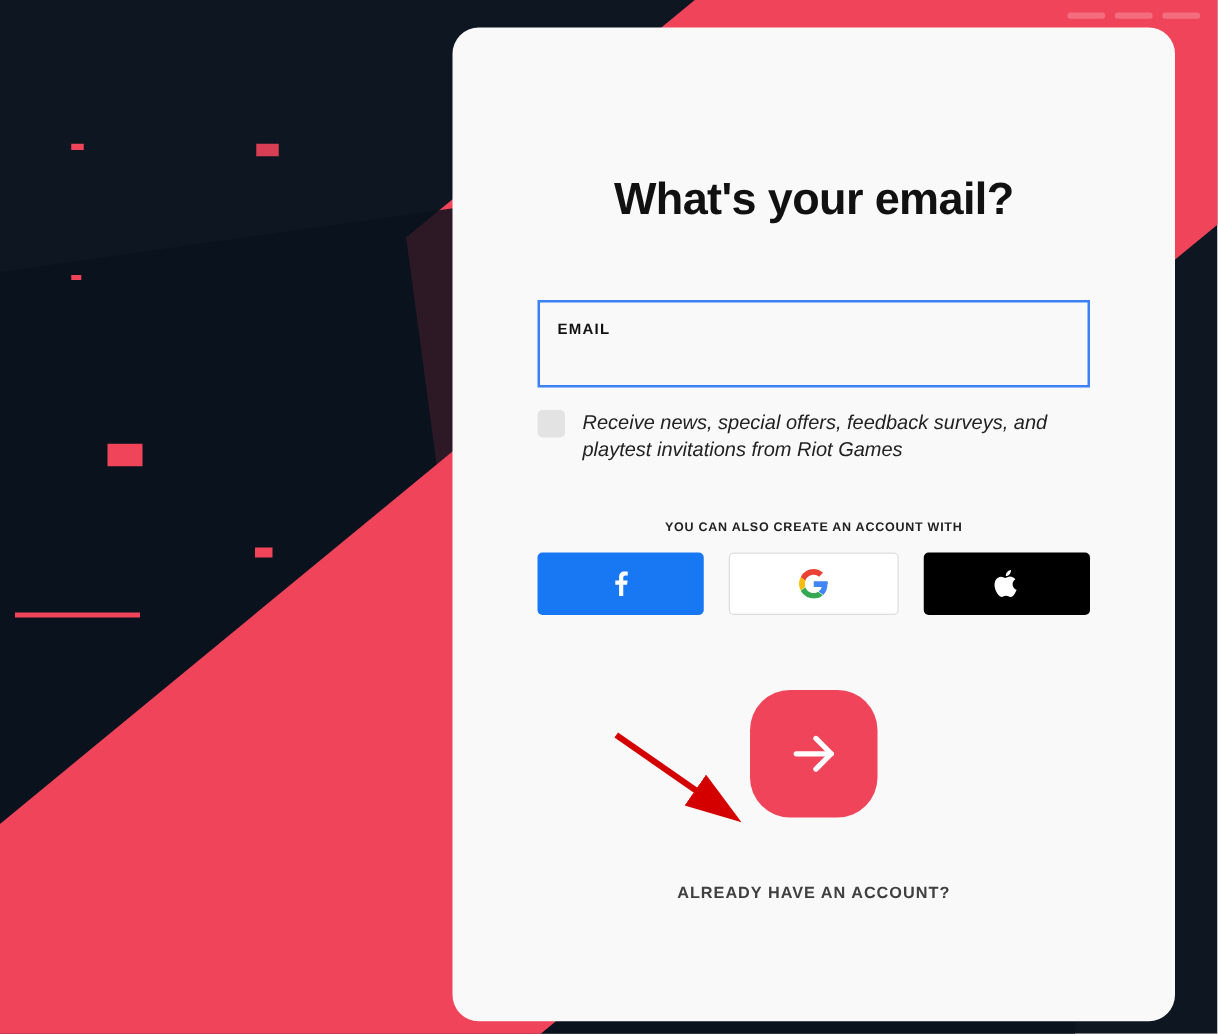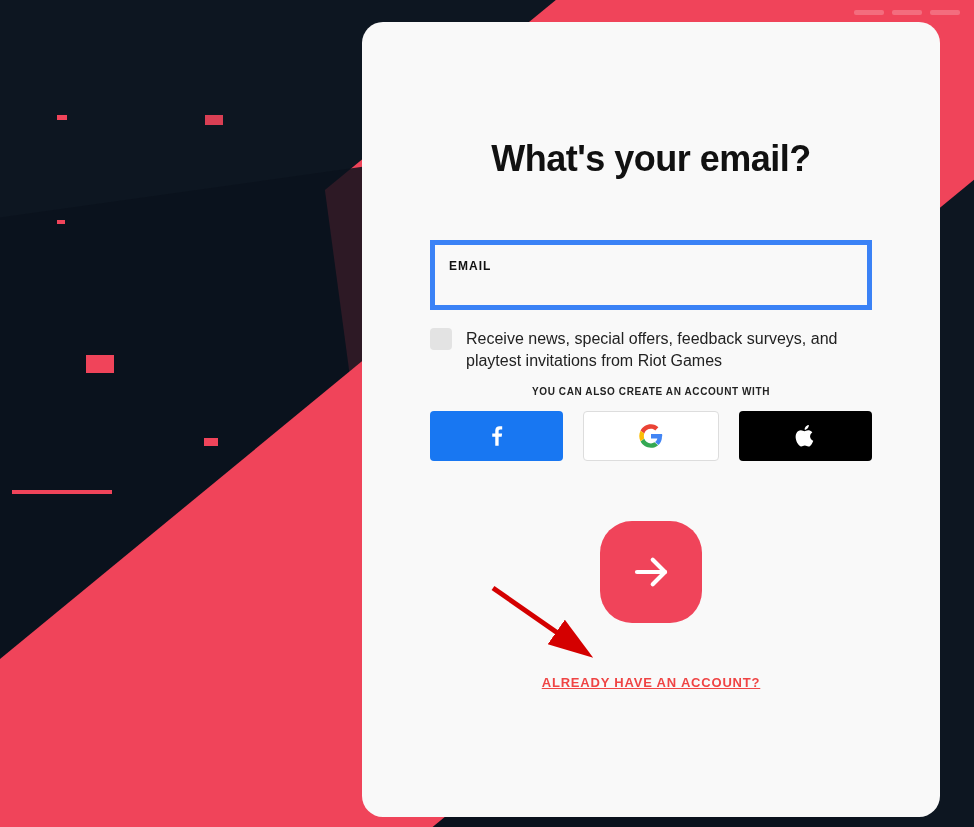--- a/index.html
+++ b/index.html
@@ -18,38 +18,38 @@
 .bg .d6 { top:612px; left:210px; width:8px; height:8px; }
 .bg .bar { position:absolute; top:490px; left:12px; width:100px; height:4px; background:#f0445a; }
 .bg .rect { position:absolute; top:742px; left:118px; width:46px; height:30px; background:#f0445a; opacity:.85; }
 
 .progress { position:absolute; top:10px; right:14px; display:flex; gap:8px; }
 .progress span { width:30px; height:5px; background:rgba(255,255,255,0.22); border-radius:2px; }
 
 .card { position:absolute; top:22px; left:362px; width:578px; height:795px; background:#f9f9f9; padding:46px 68px 36px; display:flex; flex-direction:column; align-items:center;border-radius:21px; }
 .title { font-size:36px; font-weight:900; color:#111; text-align:center; margin-top:70px; margin-bottom:60px; letter-spacing:-0.5px; }
 
-.field { width:100%; position:relative; border:5px solid #3b82f6; height:70px; margin-bottom:18px; }
+.field { width:100%; position:relative; border:2px solid #3b82f6; height:70px; margin-bottom:18px; }
 .field label { position:absolute; top:14px; left:14px; font-size:12px; font-weight:800; letter-spacing:1px; color:#111; }
 .field input { position:absolute; left:14px; right:14px; bottom:8px; top:30px; border:none; background:transparent; font-size:16px; outline:none; width:calc(100% - 28px); }
 
-.check-row { display:flex; gap:14px; width:100%; margin-bottom:15px; }
+.check-row { display:flex; gap:14px; width:100%; margin-bottom:46px;font-style:italic; }
 .check-row .box { width:22px; height:22px; background:#e3e3e3; border-radius:4px; flex-shrink:0; cursor:pointer; }
 .check-row .txt { font-size:16px; line-height:1.35; color:#222; }
 
 .alt-label { font-size:10px; font-weight:800; letter-spacing:0.6px; color:#222; margin-bottom:14px; text-align:right; }
 
 .social { display:flex; gap:20px; width:100%; margin-bottom:60px; }
 .social button { flex:1; height:50px; border:none; border-radius:4px; cursor:pointer; display:flex; align-items:center; justify-content:center; }
 .fb { background:#1877f2; }
 .gg { background:#fff; border:1px solid #ddd !important; }
 .ap { background:#000; }
 
 .next-btn { width:102px; height:102px; background:#f0445a; border:none; border-radius:32px; cursor:pointer; display:flex; align-items:center; justify-content:center; margin-bottom:52px; }
-.already { font-size:13px; font-weight:800; letter-spacing:0.8px; color:#ef4444; cursor:pointer; text-align:right;text-decoration:underline; }
+.already { font-size:13px; font-weight:800; letter-spacing:0.8px; color:#404040; cursor:pointer; text-align:right; }
 
 .arrow-annot { position:absolute; top:580px; left:485px; width:120px; height:90px; pointer-events:none; }
 </style>
 </head>
 <body>
 
 <div class="bg">
   <div class="slash1"></div>
   <div class="dark-over"></div>
   <div class="slash2"></div>

